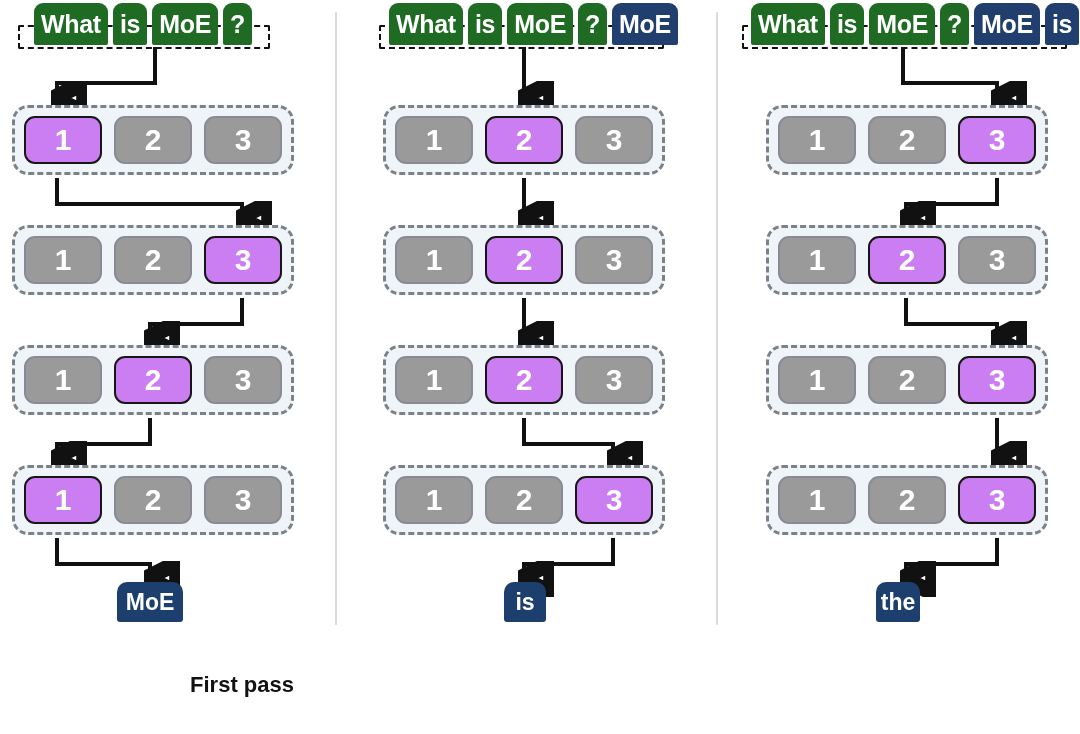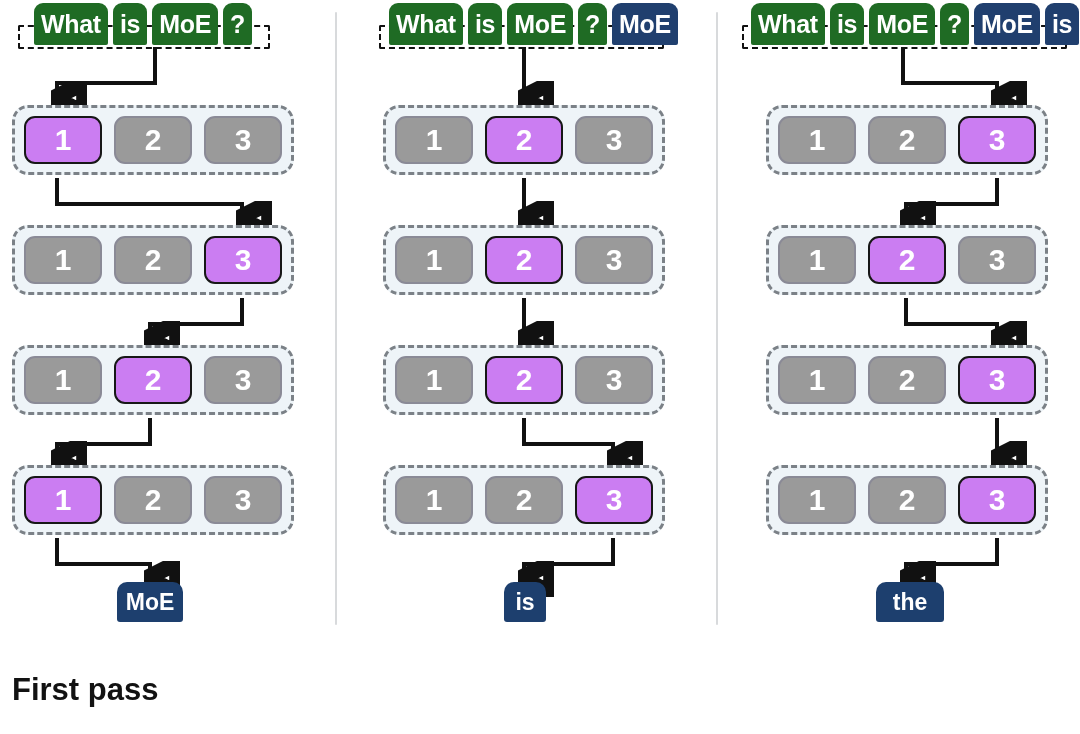--- a/index.html
+++ b/index.html
@@ -49,22 +49,22 @@
   
   .out-box{
     position:absolute;height:40px;box-sizing:border-box;
     background:#1d3f6e;color:#fff;border-radius:10px 10px 3px 3px;
     display:flex;align-items:center;justify-content:center;
     font-size:23px;font-weight:bold;padding:0 10px;line-height:1;
   }
 
   
   .caption{
-    position:absolute;text-align:left;
-    font-size:31px;font-weight:bold;color:#121212;
+    position:absolute;text-align:right;
+    font-size:22px;font-weight:bold;color:#121212;
     font-family:"Liberation Sans","DejaVu Sans",sans-serif;
   }
 
   
   #arrows{position:absolute;left:0;top:0;width:1080px;height:734px;pointer-events:none;}
   #arrows path{fill:none;stroke:#111111;stroke-width:4;stroke-linejoin:miter;stroke-linecap:butt;}
 </style>
 </head>
 <body>
 
@@ -196,15 +196,15 @@
     <div class="expert off">1</div>
     <div class="expert off">2</div>
     <div class="expert on">3</div>
   </div>
   <div class="expert-row" style="left:766px;top:465px;width:282px;">
     <div class="expert off">1</div>
     <div class="expert off">2</div>
     <div class="expert on">3</div>
   </div>
 
-  <div class="out-box" style="left:876px;top:582px;width:68px;">the</div>
+  <div class="out-box" style="left:876px;top:582px;width:44px;">the</div>
 
 </div>
 
 </body></html>

